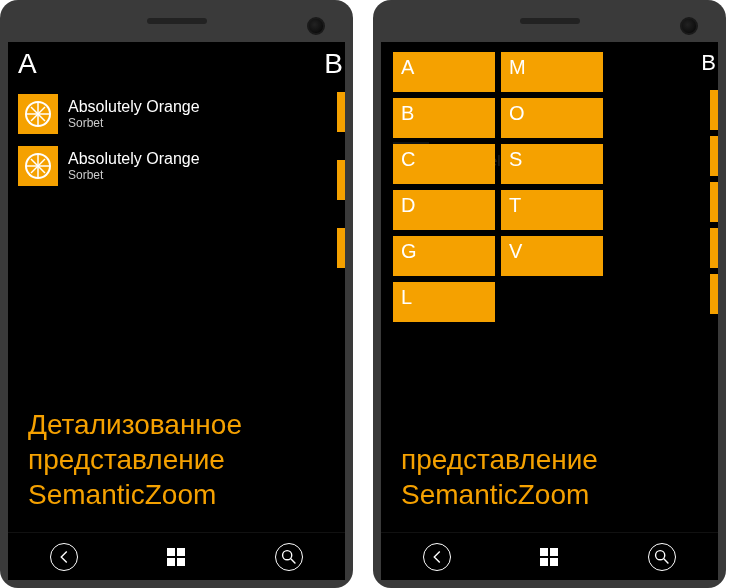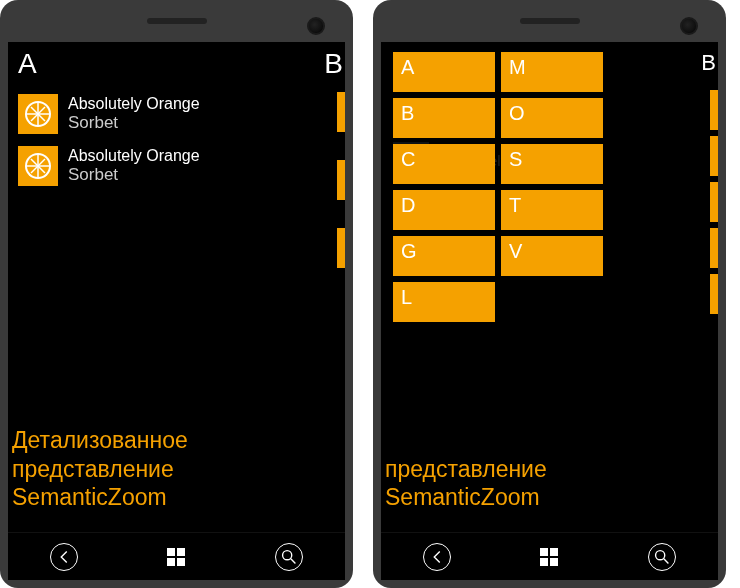--- a/index.html
+++ b/index.html
@@ -71,21 +71,21 @@
     padding: 6px 0;
   }
   .orange-icon {
     width: 40px; height: 40px;
     background: #f5a100;
     display: flex; align-items: center; justify-content: center;
   }
   .orange-icon svg { width: 30px; height: 30px; }
   .item-text { color: #fff; }
   .item-title { font-size: 16px; font-weight: 400; }
-  .item-sub { font-size: 17px; color: #ccc; }
+  .item-sub { font-size: 12px; color: #ccc; }
   .peek-col {
     position: absolute;
     right: 0; top: 50px;
     width: 8px;
     display: flex; flex-direction: column; gap: 28px;
   }
   .peek-block { width: 8px; height: 40px; background: #f5a100; }
   
   .zoomout-bg-item {
     position: absolute; top: 100px; left: 12px;
@@ -115,24 +115,24 @@
     align-items: flex-start;
   }
   .peek-tiles {
     position: absolute; right: 0; top: 10px;
     width: 8px; display: flex; flex-direction: column; gap: 6px;
   }
   .peek-letter { position:absolute; right:2px; top:8px; color:#fff; font-size:22px; font-weight:300; }
   .peek-tile { width:8px; height:40px; background:#f5a100; }
   .caption {
     position: absolute;
-    left: 4px;
+    left: 20px;
     bottom: 20px;
     color: #f5a100;
-    font-size: 23px;
+    font-size: 28px;
     font-weight: 300;
     line-height: 1.25;
   }
   
   .navbar {
     height: 48px;
     background: #000;
     display: flex;
     justify-content: space-around;
     align-items: center;

